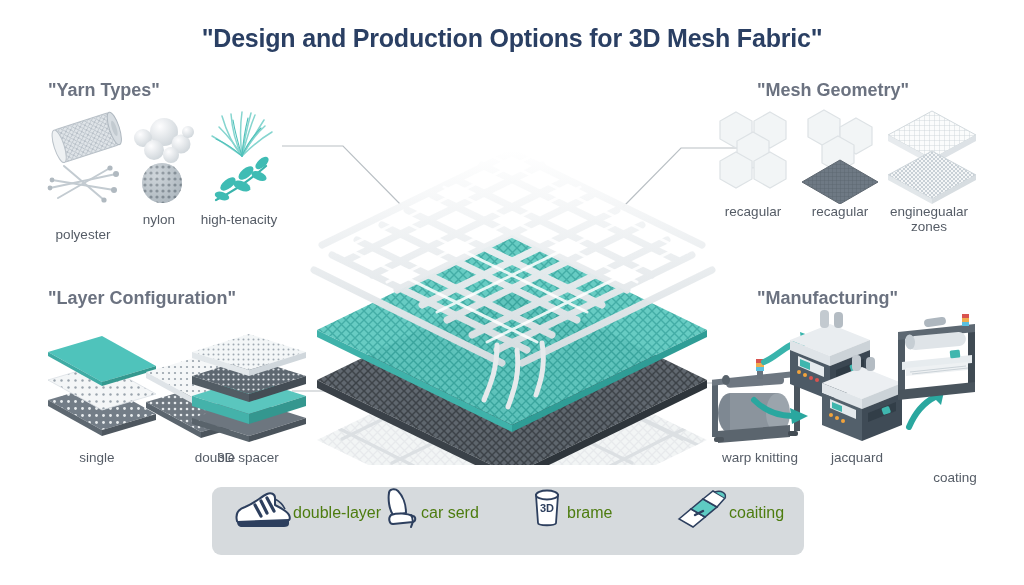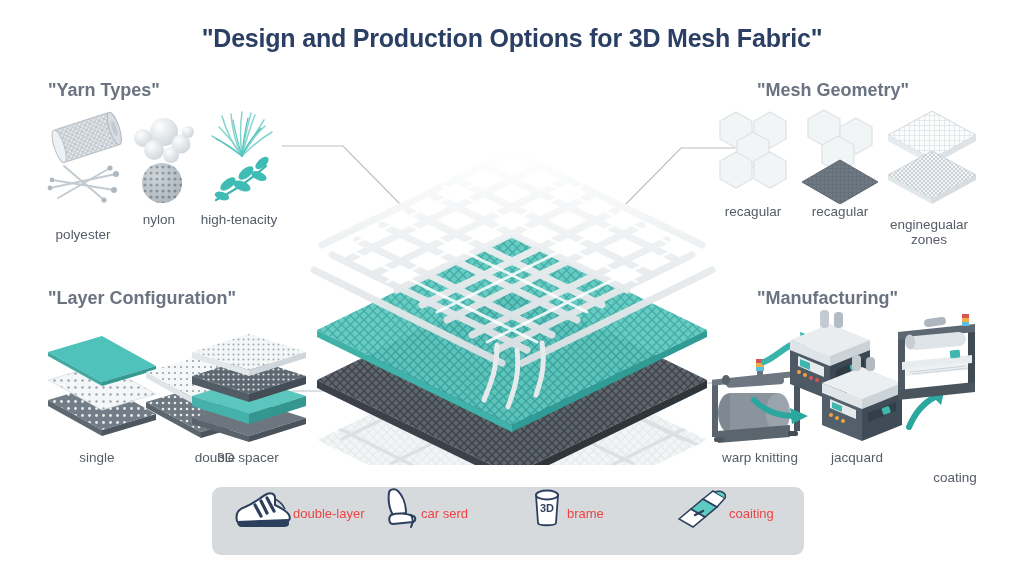--- a/index.html
+++ b/index.html
@@ -47,21 +47,21 @@
   
   .strip {
     position:absolute; left:212px; top:487px;
     width:592px; height:68px;
     background:#d6dadd; border-radius:9px;
   }
   .strip-items { position:absolute; left:212px; top:487px; width:592px; height:68px;
                  display:flex; align-items:flex-start; justify-content:space-around; }
   .strip-cell { width:110px; display:flex; flex-direction:row; align-items:center; }
   .strip-cell .sicon { height:42px; display:flex; align-items:flex-end; justify-content:center; }
-  .strip-cell .slbl { font-size:13px; color:#ef4444; margin-top:10px; white-space:nowrap; }
+  .strip-cell .slbl { font-size:16px; color:#4d7c0f; margin-top:10px; white-space:nowrap; }
 
   
   .icon { position:absolute; }
 </style>
 </head>
 <body>
 
 <div id="stage">
 
   <div class="title">"Design and Production Options for 3D Mesh Fabric"</div>
@@ -289,21 +289,21 @@
       <polygon points="48,6 92,30 48,54 4,30" fill="url(#pGrid1)" stroke="#d3dade" stroke-width="1"></polygon>
       <path d="M4,30 L48,54 L48,60 L4,36 Z" fill="#e7ebee"></path>
       <path d="M92,30 L48,54 L48,60 L92,36 Z" fill="#dde2e6"></path>
     </g>
     <g>
       <polygon points="48,46 92,70 48,94 4,70" fill="url(#pGrid2)" stroke="#cdd5da" stroke-width="1"></polygon>
       <path d="M4,70 L48,94 L48,99 L4,75 Z" fill="#e2e7ea"></path>
       <path d="M92,70 L48,94 L48,99 L92,75 Z" fill="#d7dde1"></path>
     </g>
   </svg>
-  <div class="lbl" style="left:929px; top:204px;margin-top:13px;">enginegualar
+  <div class="lbl" style="left:929px; top:204px;">enginegualar
 zones</div>
 
   <div class="sec-head" id="head-layer">"Layer Configuration"</div>
 
   <svg class="icon" style="left:44px; top:328px;" width="116" height="110" viewBox="0 0 116 110">
     <defs>
       <pattern id="pPerfL" width="7" height="7" patternUnits="userSpaceOnUse">
         <rect width="7" height="7" fill="#f4f6f7"></rect>
           <circle cx="3.5" cy="3.5" r="1.2" fill="#9aa4ad"></circle>
       </pattern>

